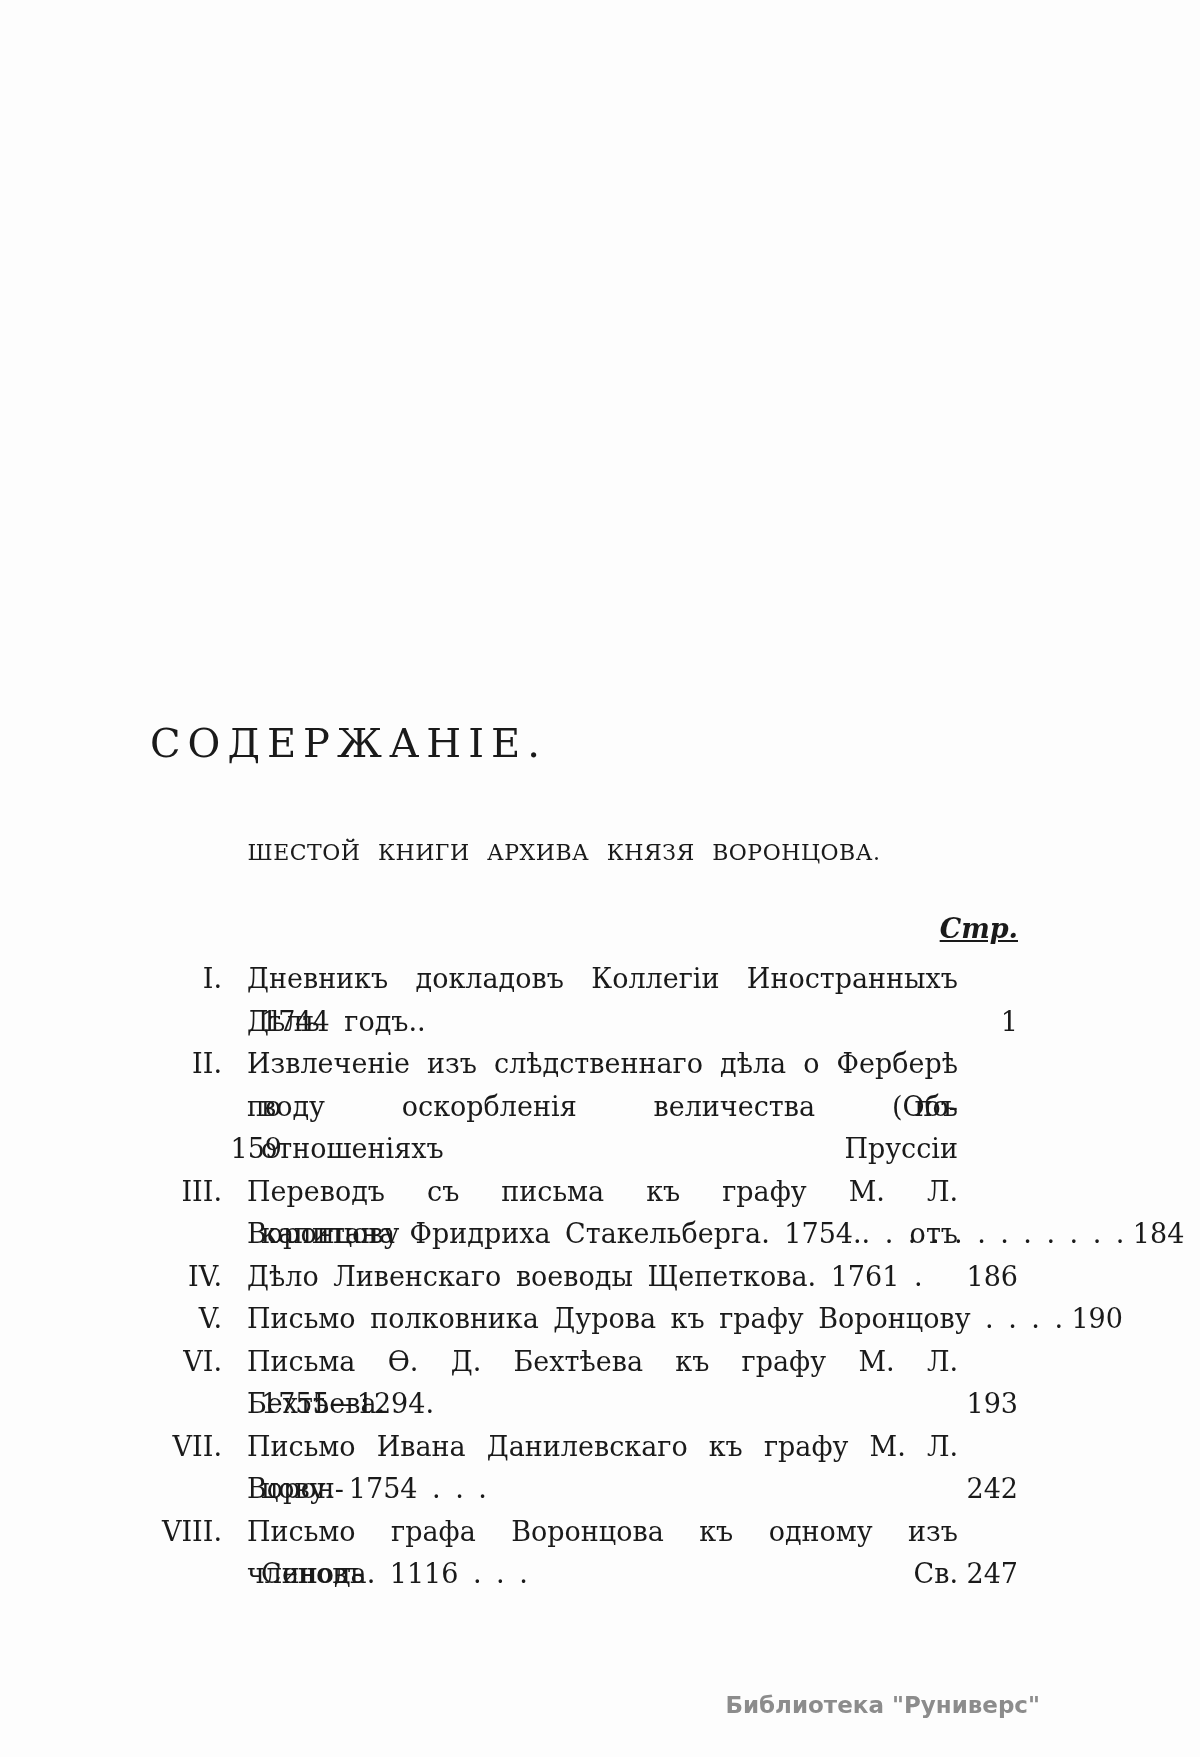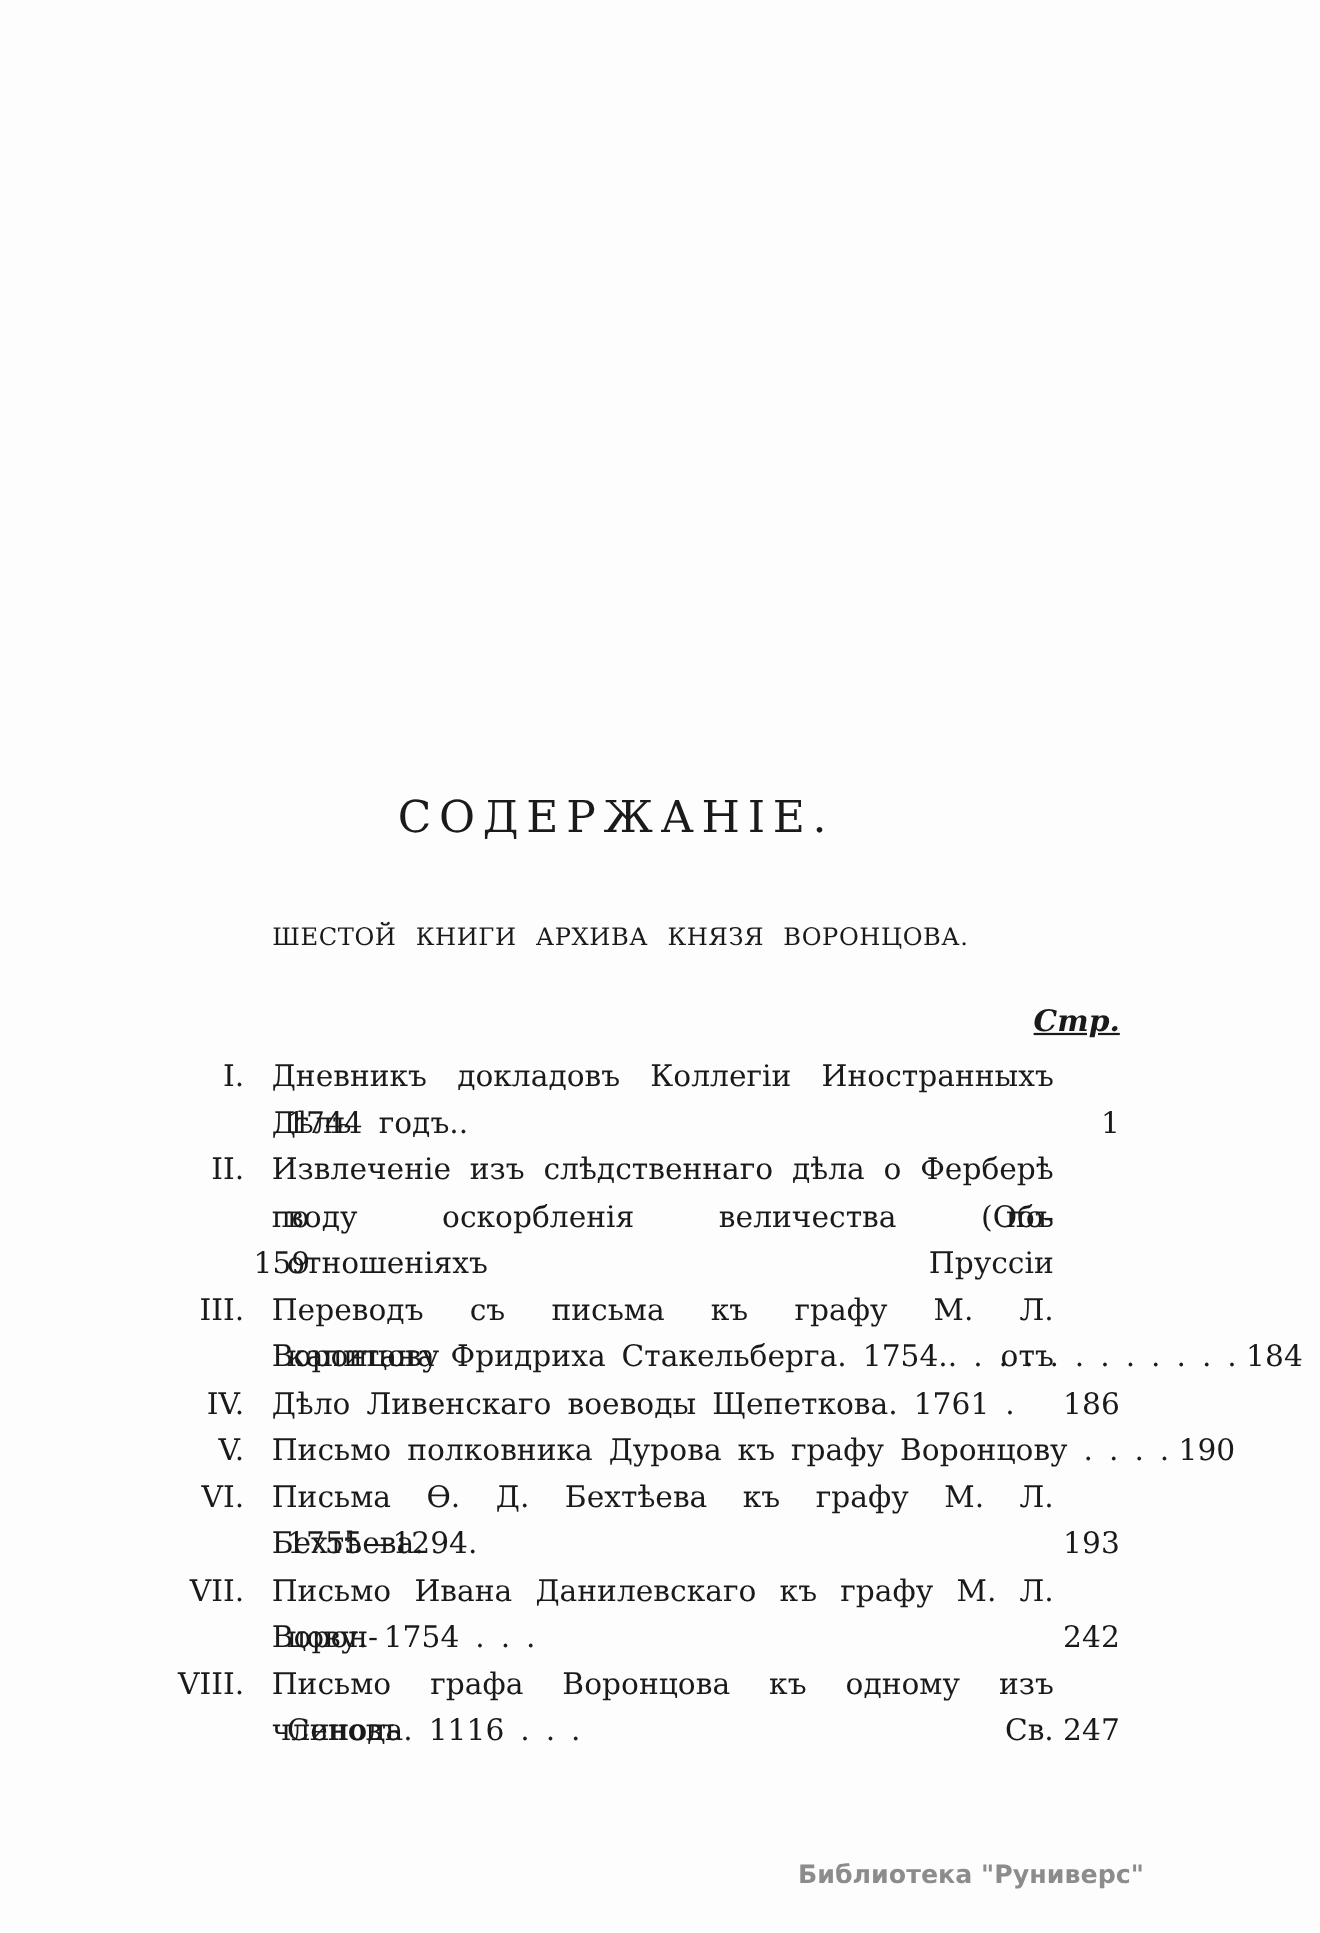--- a/index.html
+++ b/index.html
@@ -9,21 +9,20 @@
     font-family:"DejaVu Serif", serif;
     color:#1a1a1a;
     position:relative;
     overflow:hidden;
   }
   .page{position:absolute;inset:0;background:#fdfdfd;}
   .content{position:absolute;left:150px;top:0;width:868px;height:100%;}
 
   .title{
     position:absolute;top:720px;left:0;right:48px;
-    text-align:center;
     font-size:40px;letter-spacing:7px;
     white-space:nowrap;
   }
   .subtitle{
     position:absolute;top:840px;left:0;right:40px;
     text-align:center;
     font-size:22px;letter-spacing:0.5px;word-spacing:10px;
     white-space:nowrap;
   }
   .page-col-header{

